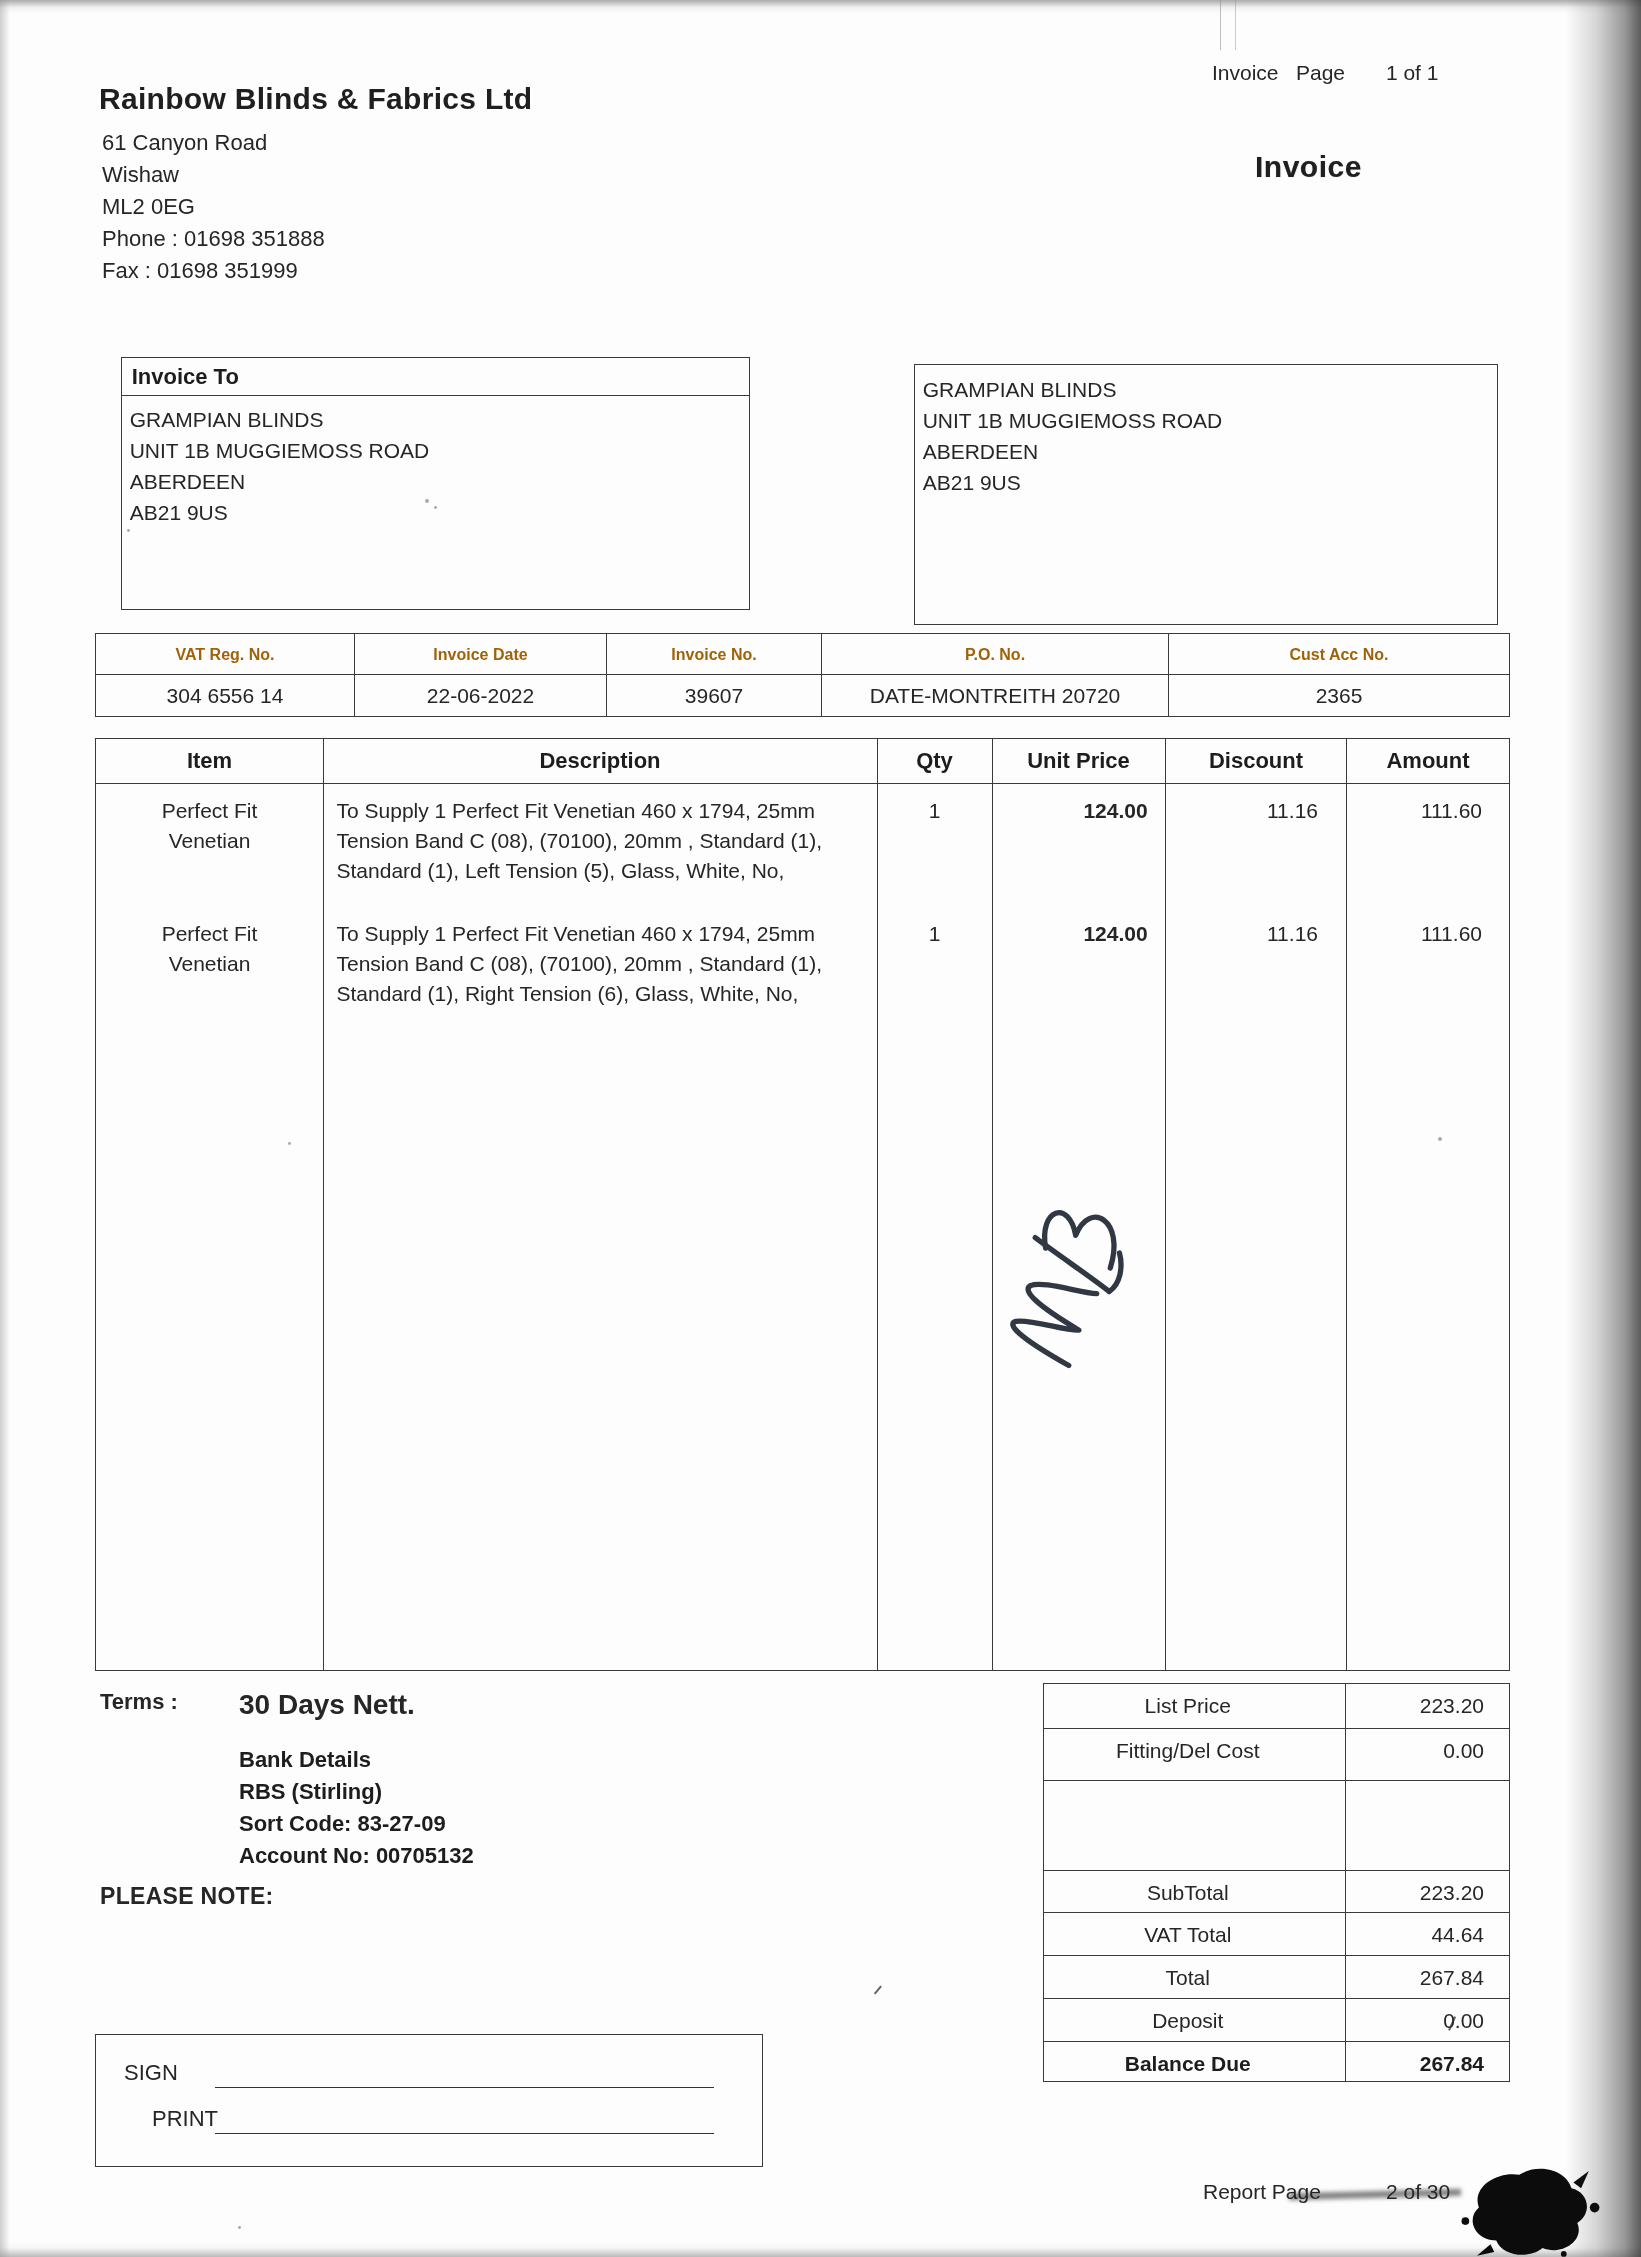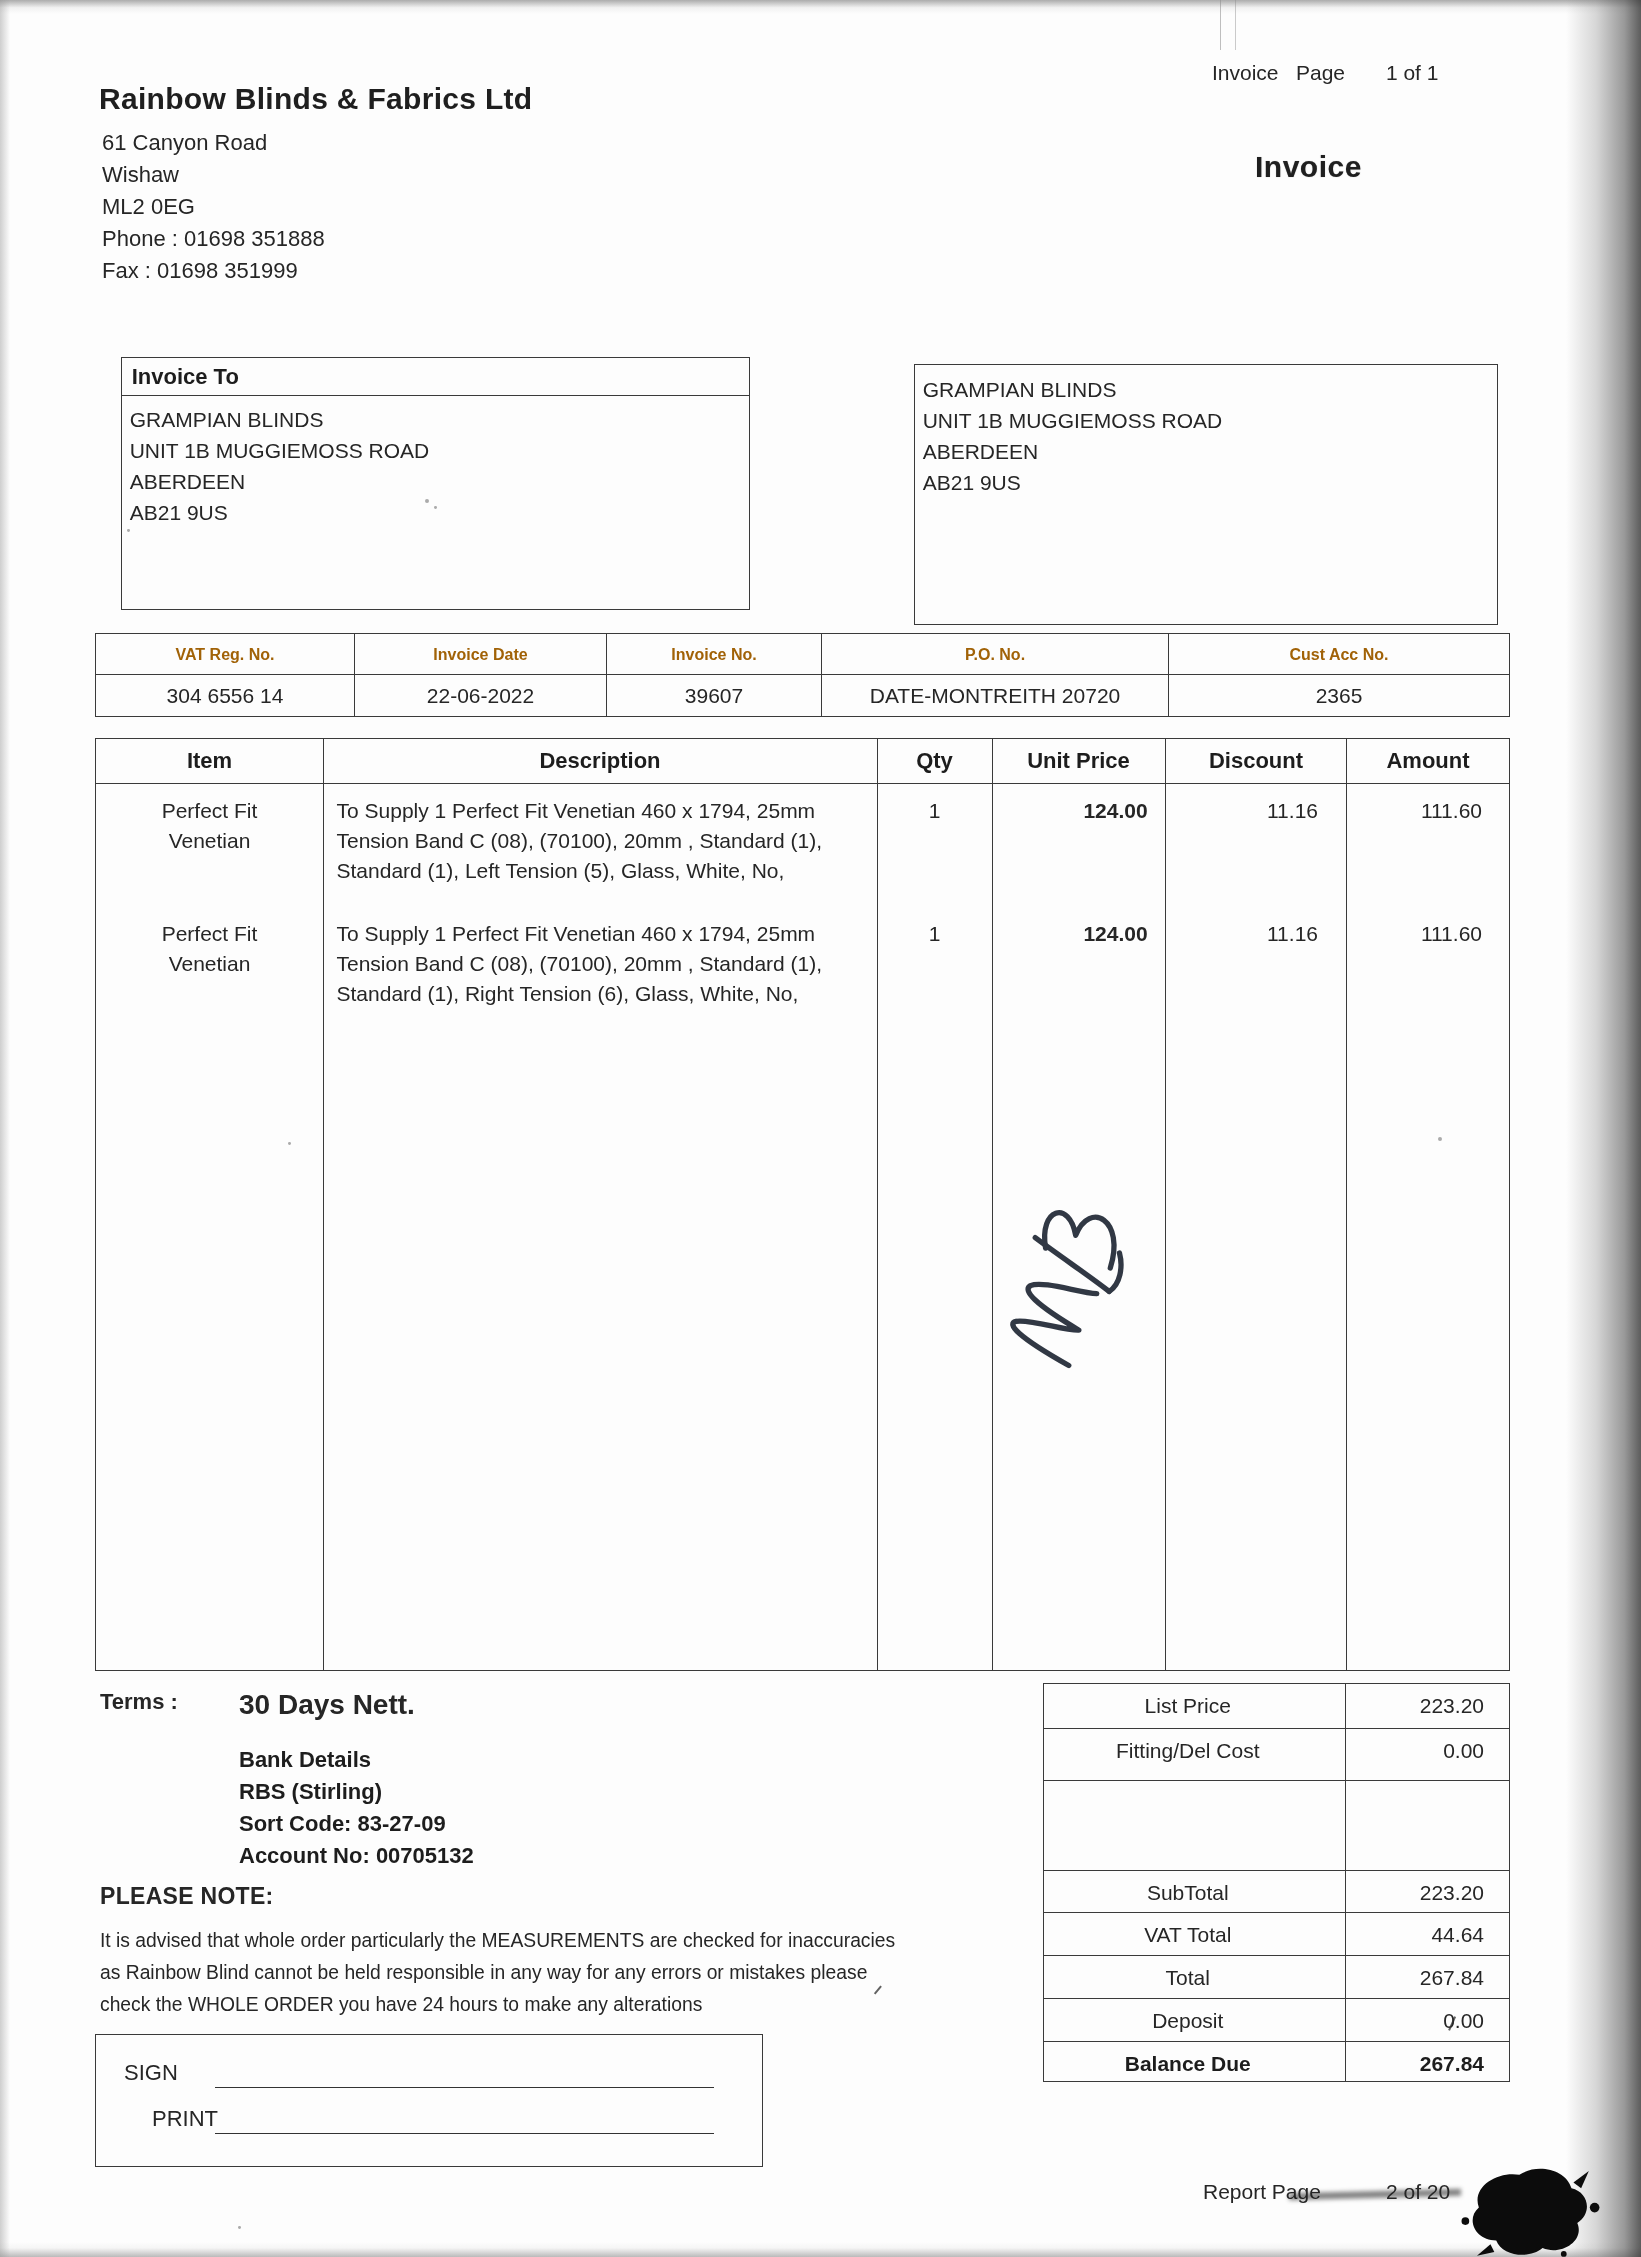--- a/index.html
+++ b/index.html
@@ -207,21 +207,20 @@
   <div class="abs terms-value">30 Days Nett.</div>
 
   <div class="abs bank-block">
     <div>Bank Details</div>
     <div>RBS (Stirling)</div>
     <div>Sort Code: 83-27-09</div>
     <div>Account No: 00705132</div>
   </div>
 
   <div class="abs note-heading">PLEASE NOTE:</div>
-  <div class="abs note-body">It is advised that whole order particularly the MEASUREMENTS are checked for inaccuracies as Rainbow Blind cannot be held responsible in any way for any errors or mistakes please check the WHOLE ORDER you have 24 hours to make any alterations</div>
 
   <div class="abs sign-box">
     <div class="sign-label">SIGN</div>
     <div class="sig-line line-sign"></div>
     <div class="print-label">PRINT</div>
     <div class="sig-line line-print"></div>
   </div>
 
   <div class="abs totals-box">
     <div class="t-row h47">
@@ -252,21 +251,21 @@
       <div class="t-label">Deposit</div>
       <div class="t-value">0.00</div>
     </div>
     <div class="t-row h40 nob">
       <div class="t-label b">Balance Due</div>
       <div class="t-value b">267.84</div>
     </div>
   </div>
 
   <div class="abs report-label">Report Page</div>
-  <div class="abs report-value">2 of 20</div>
+  <div class="abs report-value">2 of 30</div>
   <div class="abs streak"></div>
 
   <div class="abs blot">
     <svg width="164" height="95" viewBox="0 0 170 98">
       <g fill="#0c0c0c">
         <path d="M74,12 C92,0 122,6 128,26 C146,30 150,52 134,62 C142,80 118,96 98,88 C84,100 56,96 50,80 C28,80 18,58 32,46 C24,24 52,8 74,12 Z"></path>
         <path d="M130,20 L146,8 L138,26 Z"></path>
         <path d="M44,84 L30,96 L48,92 Z"></path>
         <circle cx="18" cy="60" r="4"></circle>
         <circle cx="152" cy="46" r="5"></circle>

